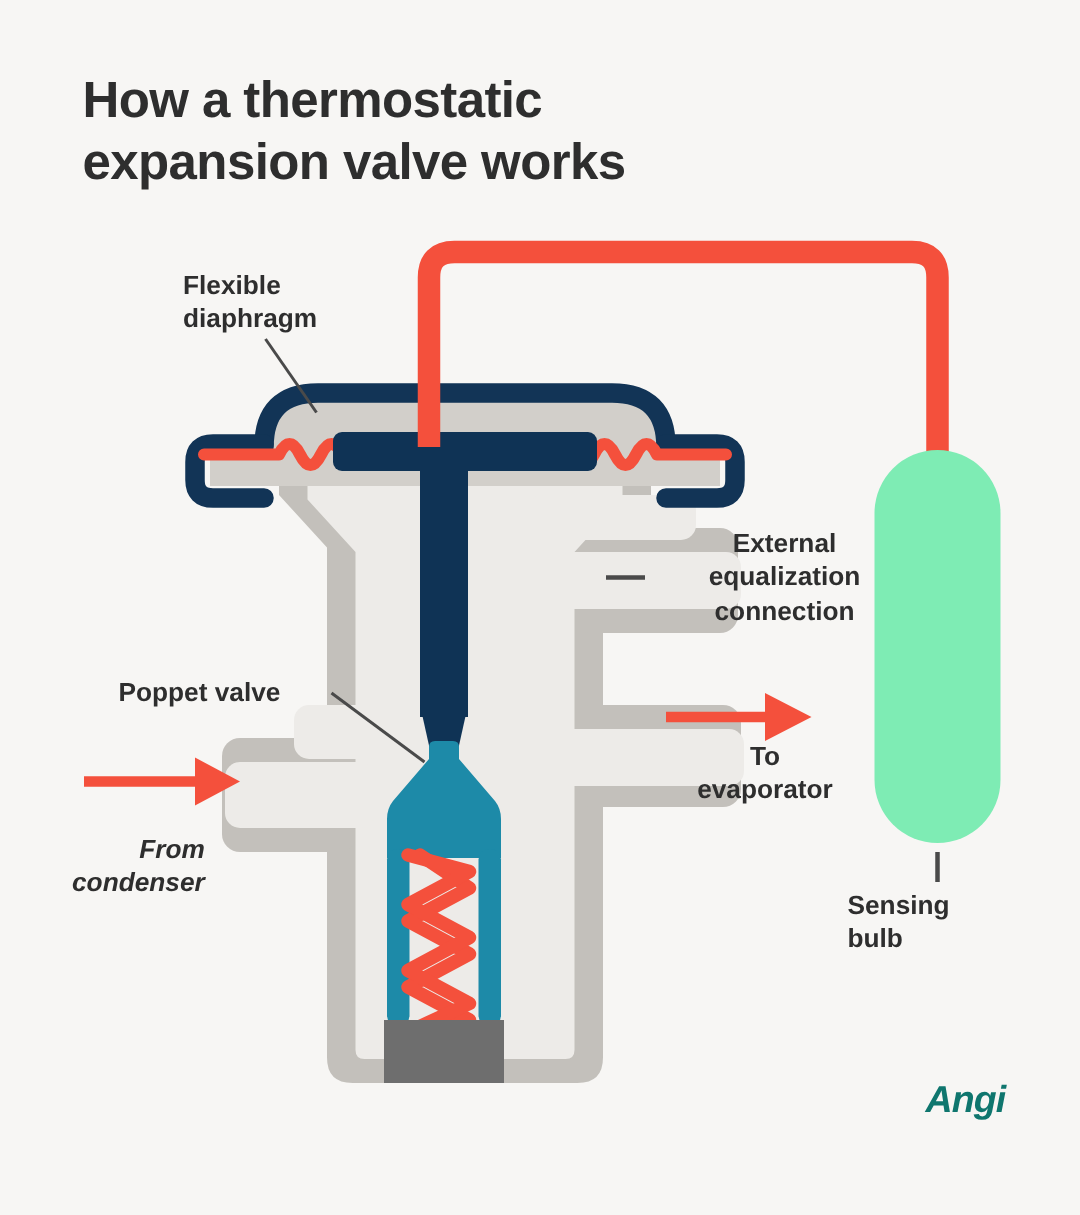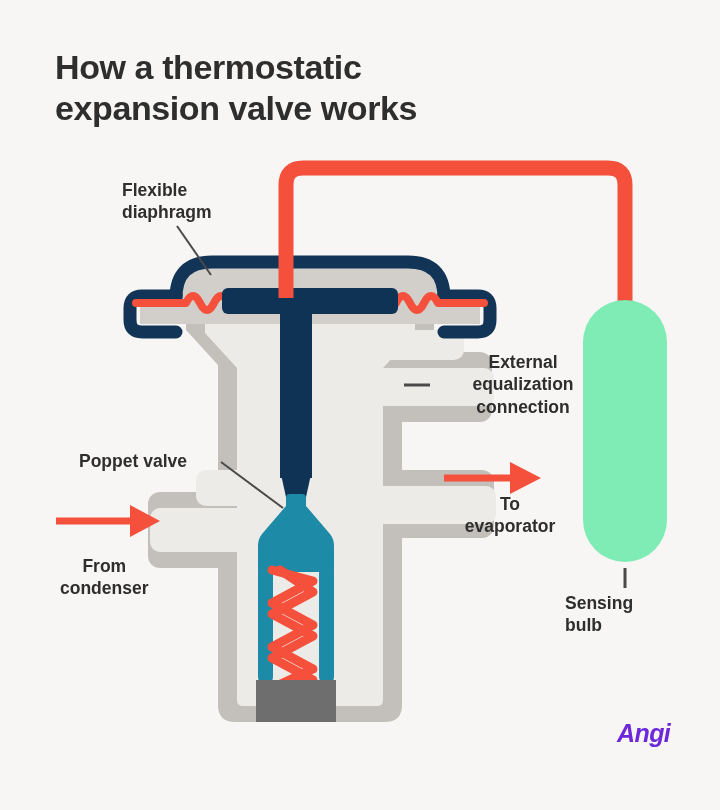--- a/index.html
+++ b/index.html
@@ -39,32 +39,32 @@
   .lbl {
     position: absolute;
     font-size: 17.5px;
     font-weight: bold;
     color: #2e2e2e;
     line-height: 1.28;
     white-space: pre-line;
   }
   #lbl-diaphragm { left: 106px; top: 179px; text-align: left; margin-left: 16px; }
   #lbl-poppet    { left: 79px;  top: 450px; text-align: center; }
-  #lbl-condenser { left: 60px;  top: 555px; text-align: center; }
+  #lbl-condenser { left: 48px;  top: 555px; text-align: right; font-style: italic; }
   #lbl-external  { left: 438px; top: 351px; text-align: center; width: 170px; }
   #lbl-evap      { left: 440px; top: 493px; text-align: center; width: 140px; }
   #lbl-bulb      { left: 565px; top: 592px; width: 120px; }
   #logo {
     position: absolute;
     left: 617px;
     top: 719px;
     font-size: 25px;
     font-weight: bold;
     font-style: italic;
-    color: #6d28d9;
+    color: #0f766e;
     letter-spacing: -0.6px;
   }
 </style>
 </head>
 <body>
 
 <div id="page">
 
   <div id="title">How a thermostatic
 expansion valve works</div>

